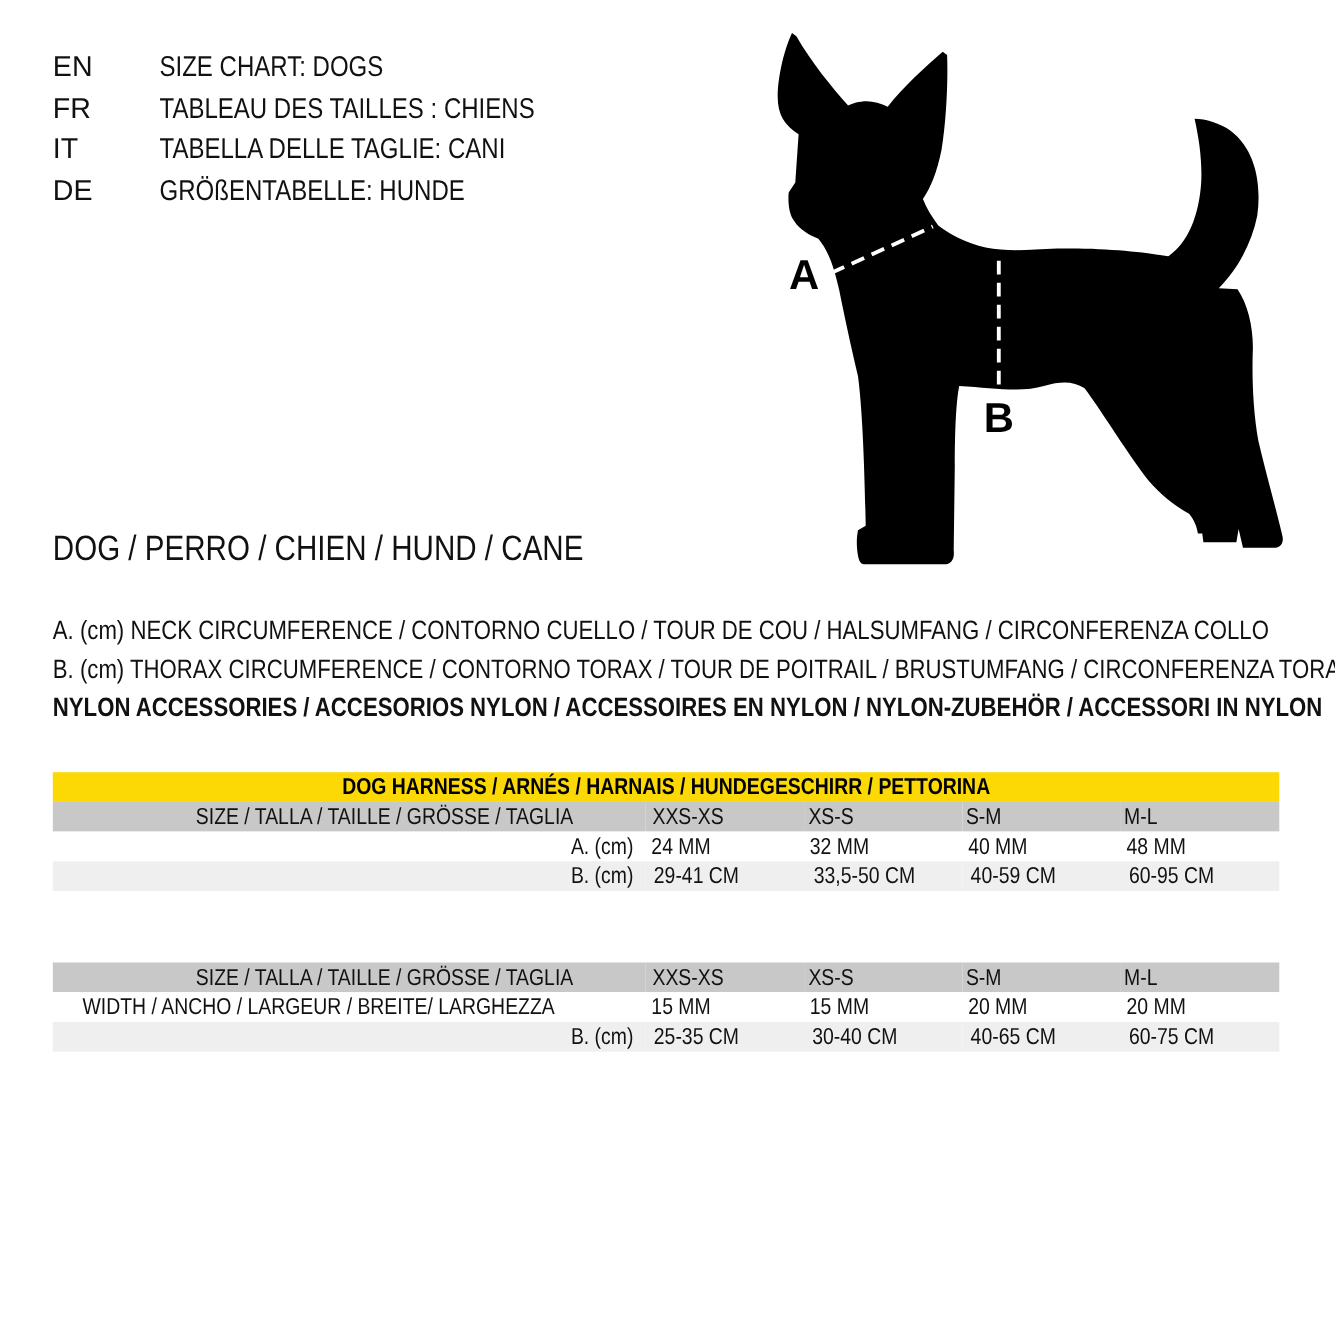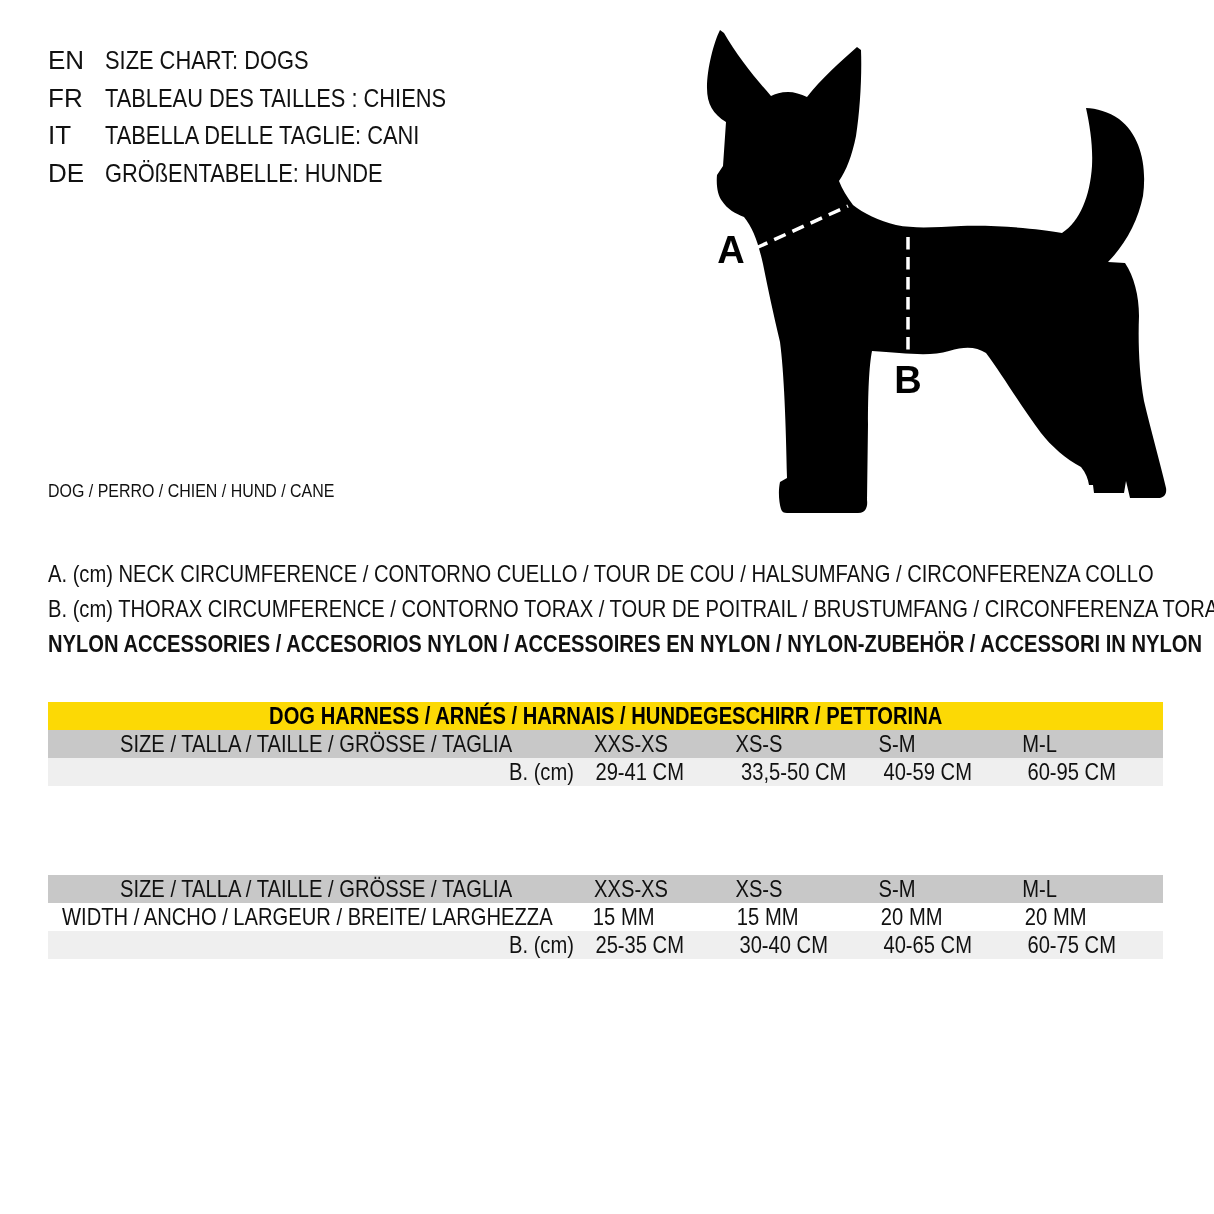--- a/index.html
+++ b/index.html
@@ -12,39 +12,39 @@
     overflow: hidden;
     font-family: "Liberation Sans", sans-serif;
     color: #111111;
   }
   
   .cx-l { display: inline-block; transform: scaleX(0.84); transform-origin: left center; white-space: nowrap; }
   .cx-c { display: inline-block; transform: scaleX(0.84); transform-origin: center center; white-space: nowrap; }
 
   
   .lang-list { position: absolute; left: 48px; top: 42px; }
-  .lang-row { display: flex; height: 37.5px; align-items: center; font-size: 26px; }
+  .lang-row { display: flex; height: 37.5px; align-items: center; font-size: 26px; gap: 40px; }
   .lang-code { width: 57px; flex: 0 0 57px; }
 
   
   .dog-svg { position: absolute; left: 0; top: 0; width: 1214px; height: 560px; }
 
   
-  .dog-caption { position: absolute; left: 48px; top: 480px; font-size: 19px; white-space: nowrap; }
+  .dog-caption { position: absolute; left: 48px; top: 480px; font-size: 32px; white-space: nowrap; }
 
   
   .legend { position: absolute; left: 48px; top: 556px; }
   .legend-line { height: 35px; display: flex; align-items: center; font-size: 24px; white-space: nowrap; }
   .legend-line.bold { font-weight: bold; }
 
   
   .size-table { position: absolute; left: 48px; width: 1115px; border-collapse: collapse; table-layout: fixed; }
   .size-table.t1 { top: 702px; }
   .size-table.t2 { top: 875px; }
-  .size-table td { height: 27px; padding: 0; font-size: 24px; vertical-align: middle; overflow: visible; }
+  .size-table td { height: 27px; padding: 0; font-size: 21px; vertical-align: middle; overflow: visible; }
   .size-table td.title-cell { background: #FCD905; font-weight: bold; text-align: center; color: #000; }
   .size-table tr.size-row td { background: #C8C8C8; }
   .size-table tr.row-a td { background: #ffffff; }
   .size-table tr.row-b td { background: #EFEFEF; margin-top: 33px; }
   .size-table td.lbl { text-align: right; padding-left: 14px; }
   .size-table td.val { text-align: left; }
 </style>
 </head>
 <body>
 
@@ -157,20 +157,27 @@
         <span class="cx-c">DOG HARNESS / ARNÉS / HARNAIS / HUNDEGESCHIRR / PETTORINA</span>
       </td>
     </tr>
     <tr class="size-row">
       <td class="lbl"><span class="cx-l">SIZE / TALLA / TAILLE / GRÖSSE / TAGLIA</span></td>
       <td class="val"><span class="cx-c">XXS-XS</span></td>
       <td class="val"><span class="cx-c">XS-S</span></td>
       <td class="val"><span class="cx-c">S-M</span></td>
       <td class="val"><span class="cx-c">M-L</span></td>
     </tr>
+    <tr class="row-a">
+      <td class="lbl"><span class="cx-l">A. (cm)</span></td>
+      <td class="val"><span class="cx-c">24 MM</span></td>
+      <td class="val"><span class="cx-c">32 MM</span></td>
+      <td class="val"><span class="cx-c">40 MM</span></td>
+      <td class="val"><span class="cx-c">48 MM</span></td>
+    </tr>
     <tr class="row-b">
       <td class="lbl"><span class="cx-l">B. (cm)</span></td>
       <td class="val"><span class="cx-c">29-41 CM</span></td>
       <td class="val"><span class="cx-c">33,5-50 CM</span></td>
       <td class="val"><span class="cx-c">40-59 CM</span></td>
       <td class="val"><span class="cx-c">60-95 CM</span></td>
     </tr>
   </tbody>
     </table>
 

